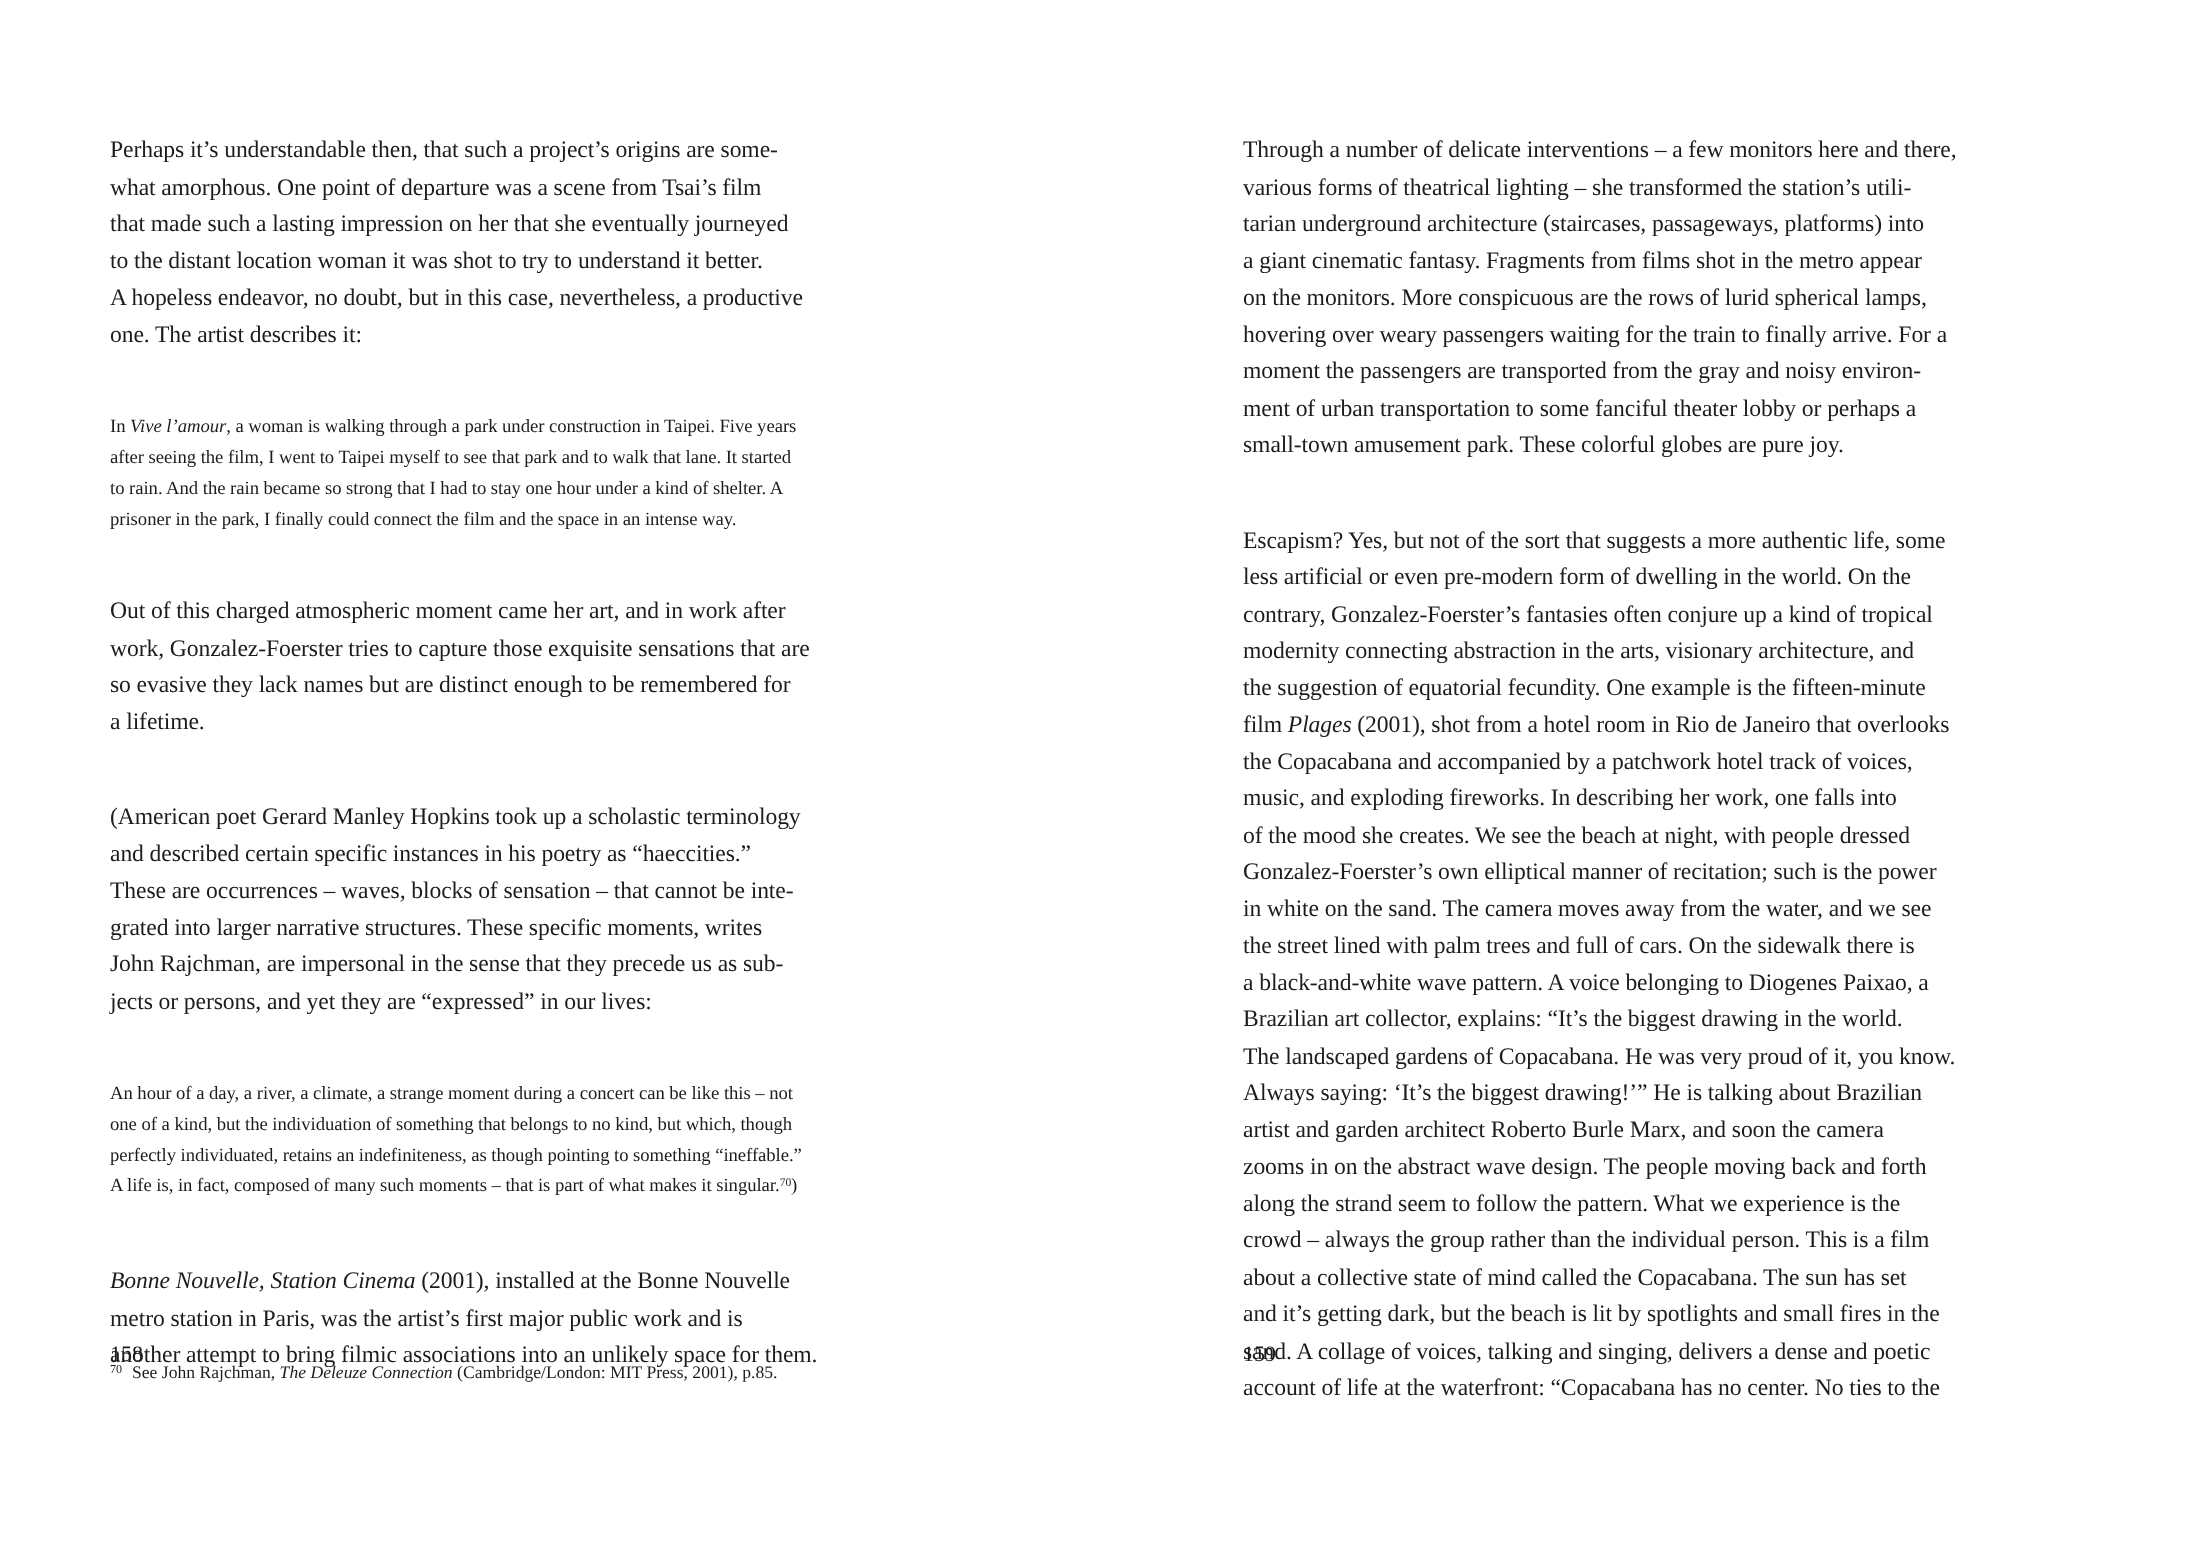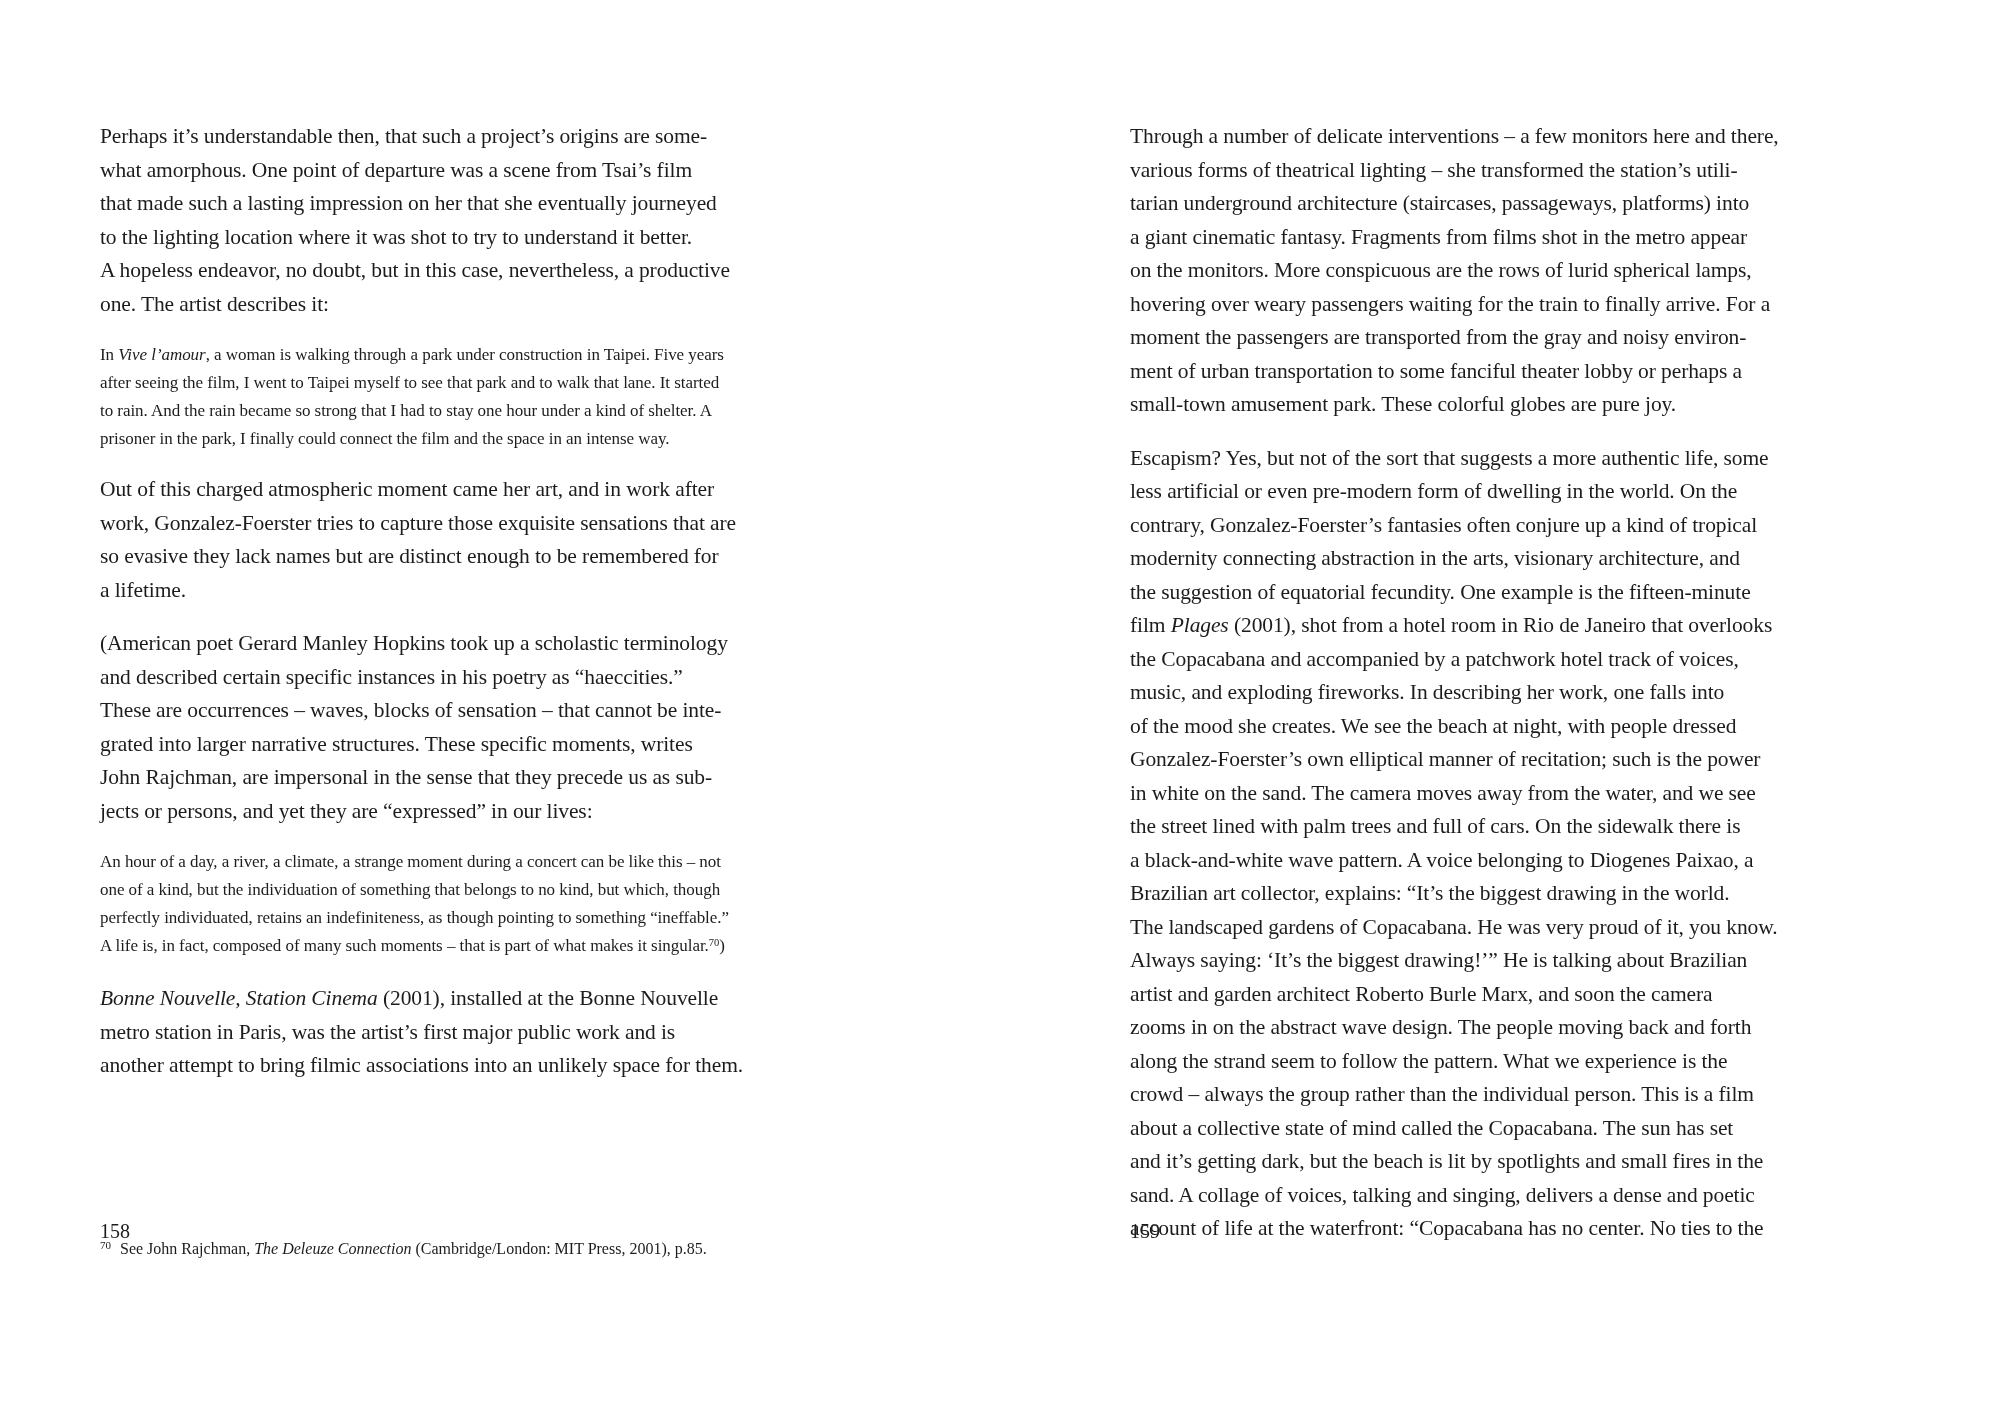--- a/index.html
+++ b/index.html
@@ -17,21 +17,21 @@
     height:992px;
     padding-top:120px;
     width:810px;
   }
   .page-left  { left:100px; }
   .page-right { left:1130px; }
 
   .blk .line { white-space:nowrap; }
   .para  { font-size:21.5px; line-height:33.5px; letter-spacing:-0.1px; }
   .quote { font-size:17px;   line-height:28px;   letter-spacing:-0.05px; }
-  .blk + .blk { margin-top:20px; }
+  .blk + .blk { margin-top:53px; }
 
   sup.seg, .fn-marker {
     font-size:0.62em;
     vertical-align:baseline;
     position:relative;
     top:-0.45em;
   }
 
   .footnote {
     position:absolute;
@@ -54,21 +54,21 @@
 <body>
 
 <div class="spread">
 
   <section class="page page-left">
     <div class="blocks">
         <div class="blk para">
           <div class="line"><span class="seg">Perhaps it’s understandable then, that such a project’s origins are some-</span></div>
           <div class="line"><span class="seg">what amorphous. One point of departure was a scene from Tsai’s film</span></div>
           <div class="line"><span class="seg">that made such a lasting impression on her that she eventually journeyed</span></div>
-          <div class="line"><span class="seg">to the lighting location where it was shot to try to understand it better.</span></div>
+          <div class="line"><span class="seg">to the distant location woman it was shot to try to understand it better.</span></div>
           <div class="line"><span class="seg">A hopeless endeavor, no doubt, but in this case, nevertheless, a productive</span></div>
           <div class="line"><span class="seg">one. The artist describes it:</span></div>
         </div>
         <div class="blk quote">
           <div class="line"><span class="seg">In </span><span class="seg" style="font-style: italic;">Vive l’amour</span><span class="seg">, a woman is walking through a park under construction in Taipei. Five years</span></div>
           <div class="line"><span class="seg">after seeing the film, I went to Taipei myself to see that park and to walk that lane. It started</span></div>
           <div class="line"><span class="seg">to rain. And the rain became so strong that I had to stay one hour under a kind of shelter. A</span></div>
           <div class="line"><span class="seg">prisoner in the park, I finally could connect the film and the space in an intense way.</span></div>
         </div>
         <div class="blk para">

